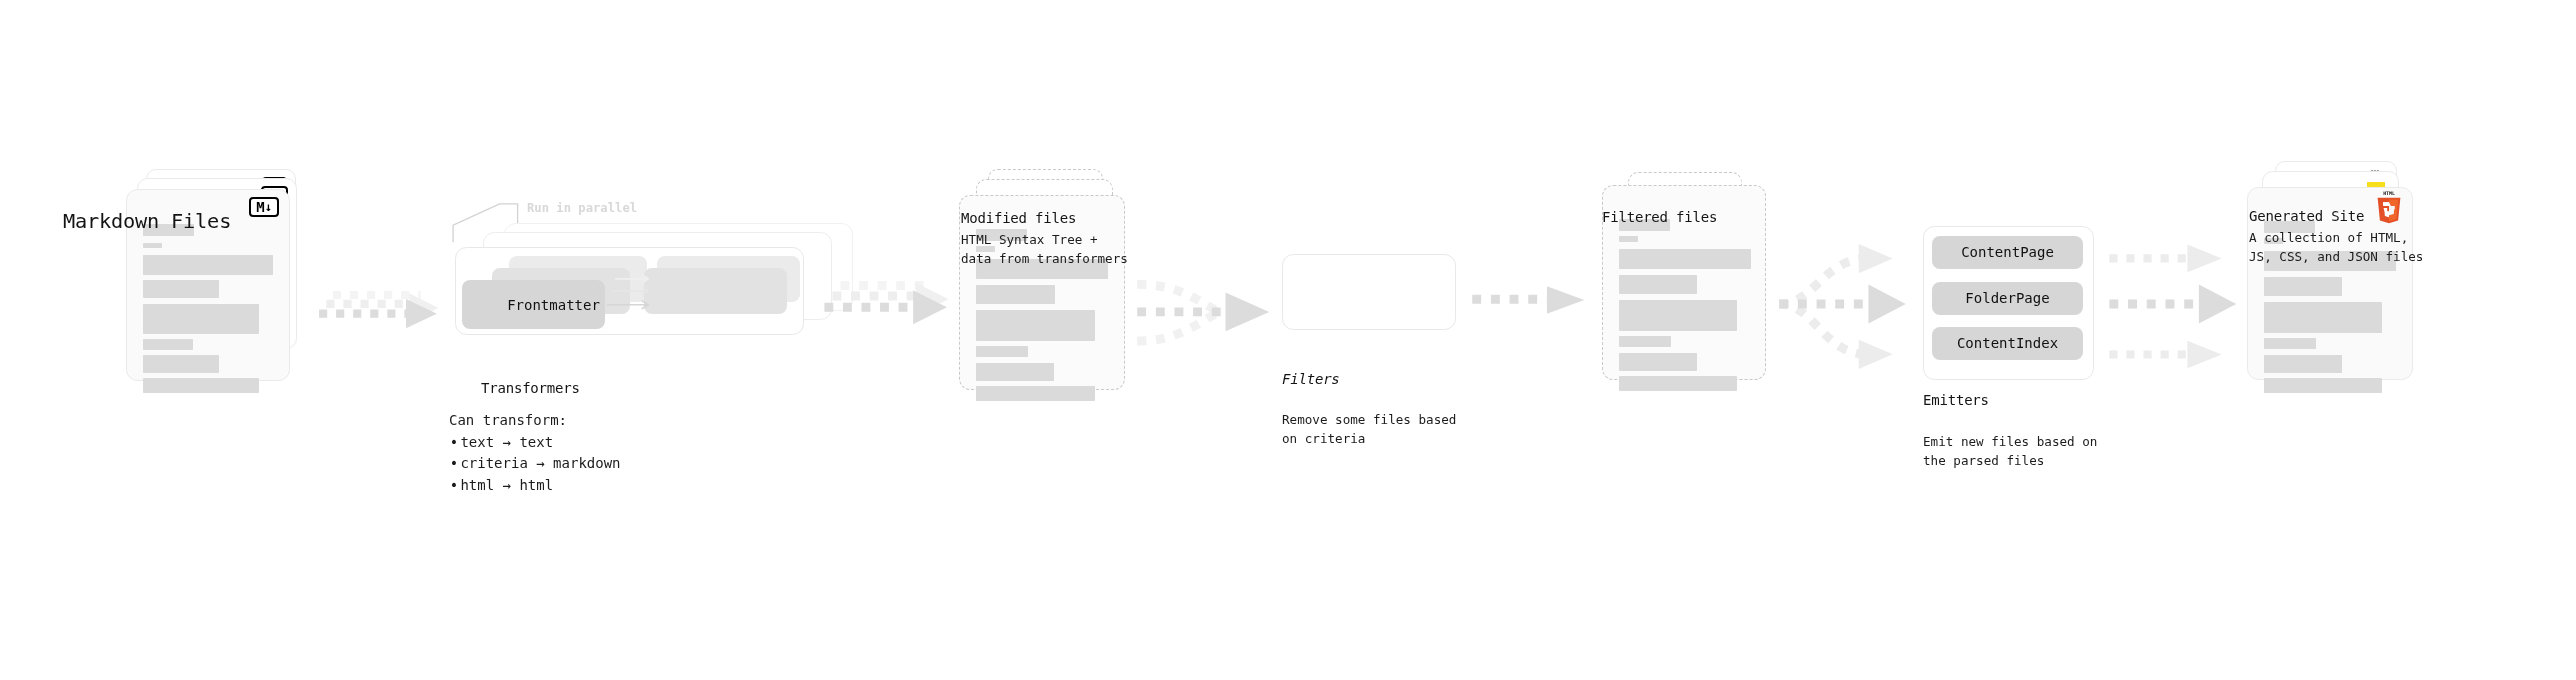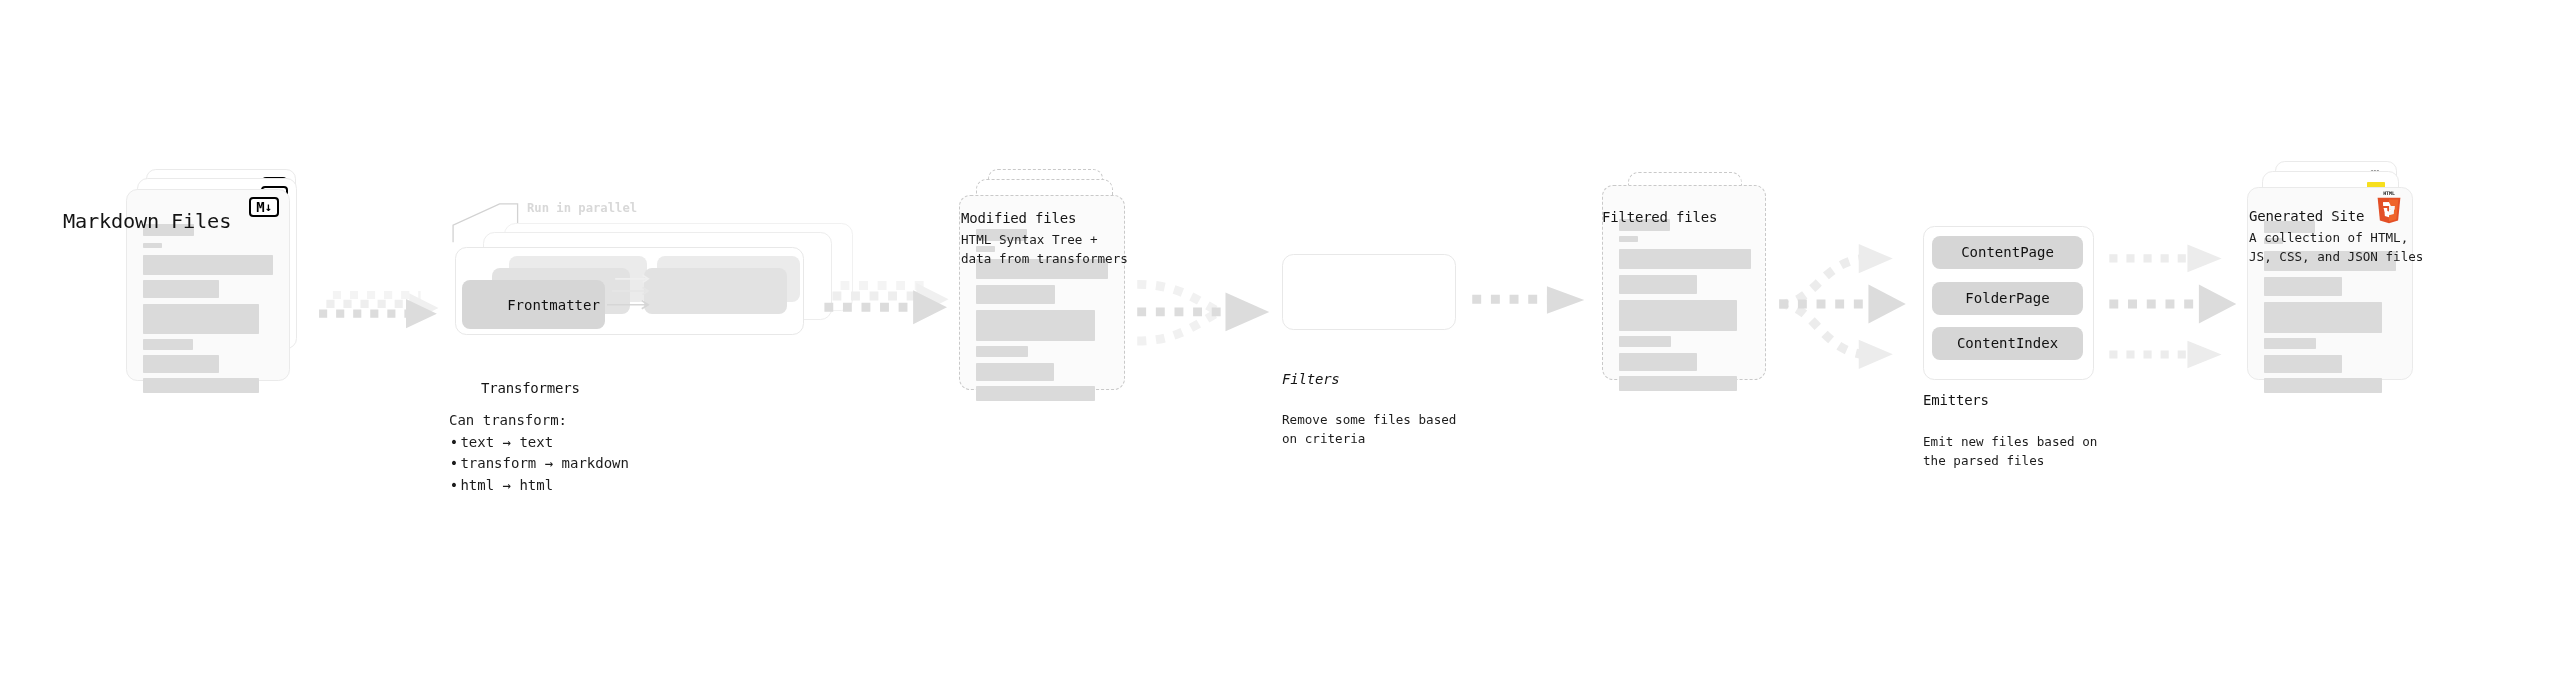--- a/index.html
+++ b/index.html
@@ -218,21 +218,21 @@
       <path d="M 2 38 L 52 38" stroke="#d6d6d6"></path>
       <path d="M 45 33 L 53 38 L 45 43" stroke="#d6d6d6"></path>
     </g>
   </svg>
 
   <div class="title" style="left:449px; top:380px;margin-left:32px;">Transformers</div>
   <div class="bullets" style="left:449px; top:410px;">
     <p class="lead">Can transform:</p>
     <ul>
       <li>text → text</li>
-      <li>transform → markdown</li>
+      <li>criteria → markdown</li>
       <li>html → html</li>
     </ul>
   </div>
 
   <svg class="flow" style="left:819px; top:275px; width:135px; height:50px;" viewBox="0 0 166 62">
     <g fill="none" stroke-linecap="butt">
       <line x1="6" y1="40" x2="124" y2="40" stroke="#dcdcdc" stroke-width="11" stroke-dasharray="11 12"></line>
       <line x1="16" y1="26" x2="132" y2="26" stroke="#eeeeee" stroke-width="11" stroke-dasharray="11 12"></line>
       <line x1="26" y1="13" x2="138" y2="13" stroke="#f4f4f4" stroke-width="11" stroke-dasharray="11 12"></line>
     </g>

